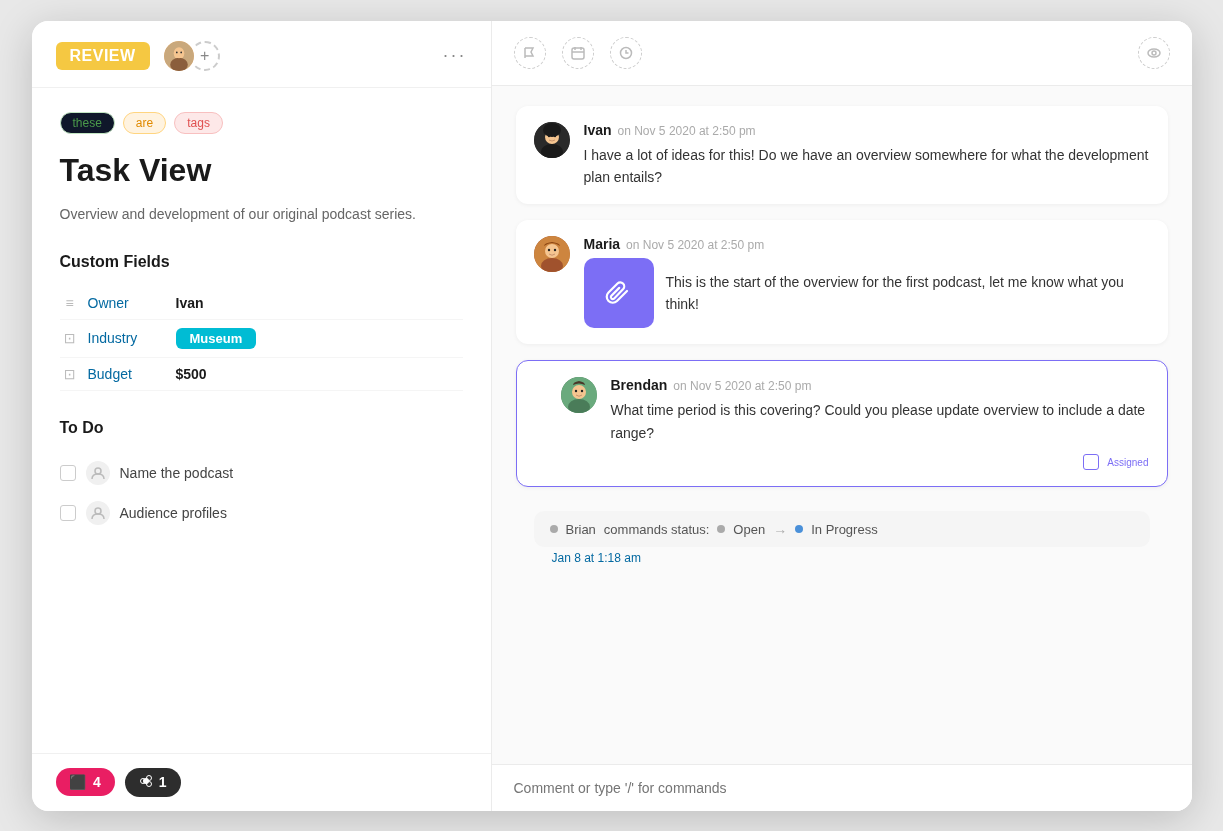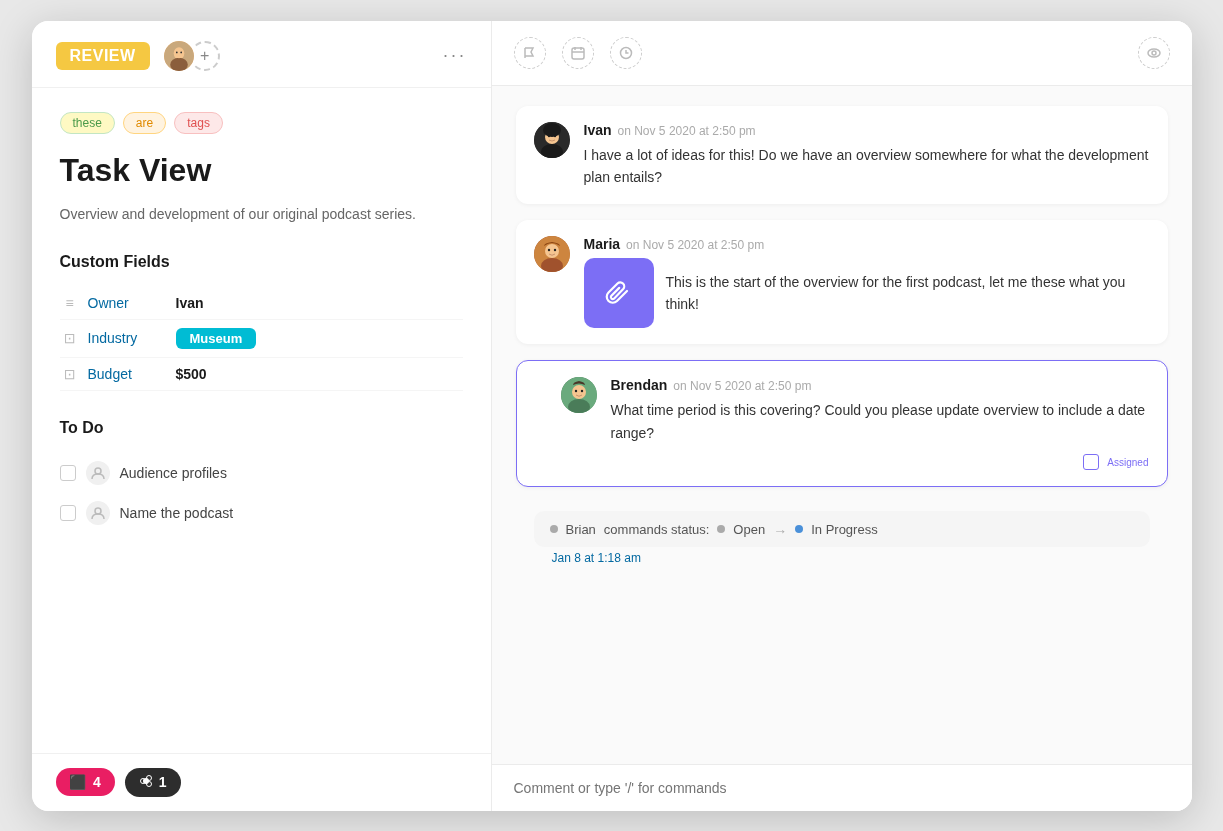--- a/index.html
+++ b/index.html
@@ -106,21 +106,21 @@
       display: flex;
       gap: 8px;
       margin-bottom: 18px;
     }
     .tag {
       border-radius: 20px;
       padding: 3px 12px;
       font-size: 12px;
       font-weight: 500;
     }
-    .tag-these { background: #fef9c3; color: #4a9a4a; border: 1px solid #c3e6c3; }
+    .tag-these { background: #0f172a; color: #4a9a4a; border: 1px solid #c3e6c3; }
     .tag-are { background: #fff3e0; color: #e08a00; border: 1px solid #ffd580; }
     .tag-tags { background: #fde8e8; color: #e05050; border: 1px solid #f8c0c0; }
     .task-title {
       font-size: 32px;
       font-weight: 700;
       color: #1a1a1a;
       margin-bottom: 14px;
     }
     .task-desc {
       font-size: 14px;
@@ -456,32 +456,32 @@
           <div class="section-title">To Do</div>
 
           <div class="todo-item">
             <div class="todo-checkbox"></div>
             <div class="todo-avatar-icon">
               <svg width="14" height="14" viewBox="0 0 14 14">
                 <circle cx="7" cy="5" r="3" fill="none" stroke="#bbb" stroke-width="1.5"></circle>
                 <path d="M1 13c0-3.5 2.5-5 6-5s6 1.5 6 5" fill="none" stroke="#bbb" stroke-width="1.5"></path>
               </svg>
             </div>
-            <span class="todo-text">Audience profiles</span>
+            <span class="todo-text">Name the podcast</span>
           </div>
 
           <div class="todo-item">
             <div class="todo-checkbox"></div>
             <div class="todo-avatar-icon">
               <svg width="14" height="14" viewBox="0 0 14 14">
                 <circle cx="7" cy="5" r="3" fill="none" stroke="#bbb" stroke-width="1.5"></circle>
                 <path d="M1 13c0-3.5 2.5-5 6-5s6 1.5 6 5" fill="none" stroke="#bbb" stroke-width="1.5"></path>
               </svg>
             </div>
-            <span class="todo-text">Name the podcast</span>
+            <span class="todo-text">Audience profiles</span>
           </div>
         </div>
       </div>
 
       <div class="left-footer">
         <div class="footer-badge footer-badge-pink">
           <span style="font-size:14px; font-weight:900;">⬛</span>
           <span>4</span>
         </div>
         <div class="footer-badge footer-badge-dark">
@@ -567,21 +567,21 @@
             <div class="comment-header">
               <span class="comment-author">Maria</span>
               <span class="comment-time">on Nov 5 2020 at 2:50 pm</span>
             </div>
             <div class="comment-with-attachment">
               <div class="attachment-thumb">
                 <svg width="28" height="28" viewBox="0 0 28 28" fill="none">
                   <path d="M22 12L12 22a6 6 0 01-8.5-8.5l9-9a4 4 0 015.7 5.6L9 19.7a2 2 0 01-2.8-2.8l8-8" stroke="white" stroke-width="2.2" stroke-linecap="round"></path>
                 </svg>
               </div>
-              <p class="comment-text">This is the start of the overview for the first podcast, let me these what you think!</p>
+              <p class="comment-text">This is the start of the overview for the first podcast, let me know what you think!</p>
             </div>
           </div>
         </div>
 
         <div class="comment-card active">
           <div class="comment-avatar avatar-brendan">
             <svg width="36" height="36" viewBox="0 0 36 36">
               <circle cx="18" cy="18" r="18" fill="#6aaa7d"></circle>
               <ellipse cx="18" cy="30" rx="11" ry="8" fill="#4a7c59"></ellipse>
               <circle cx="18" cy="15" r="7" fill="#f5c590"></circle>

